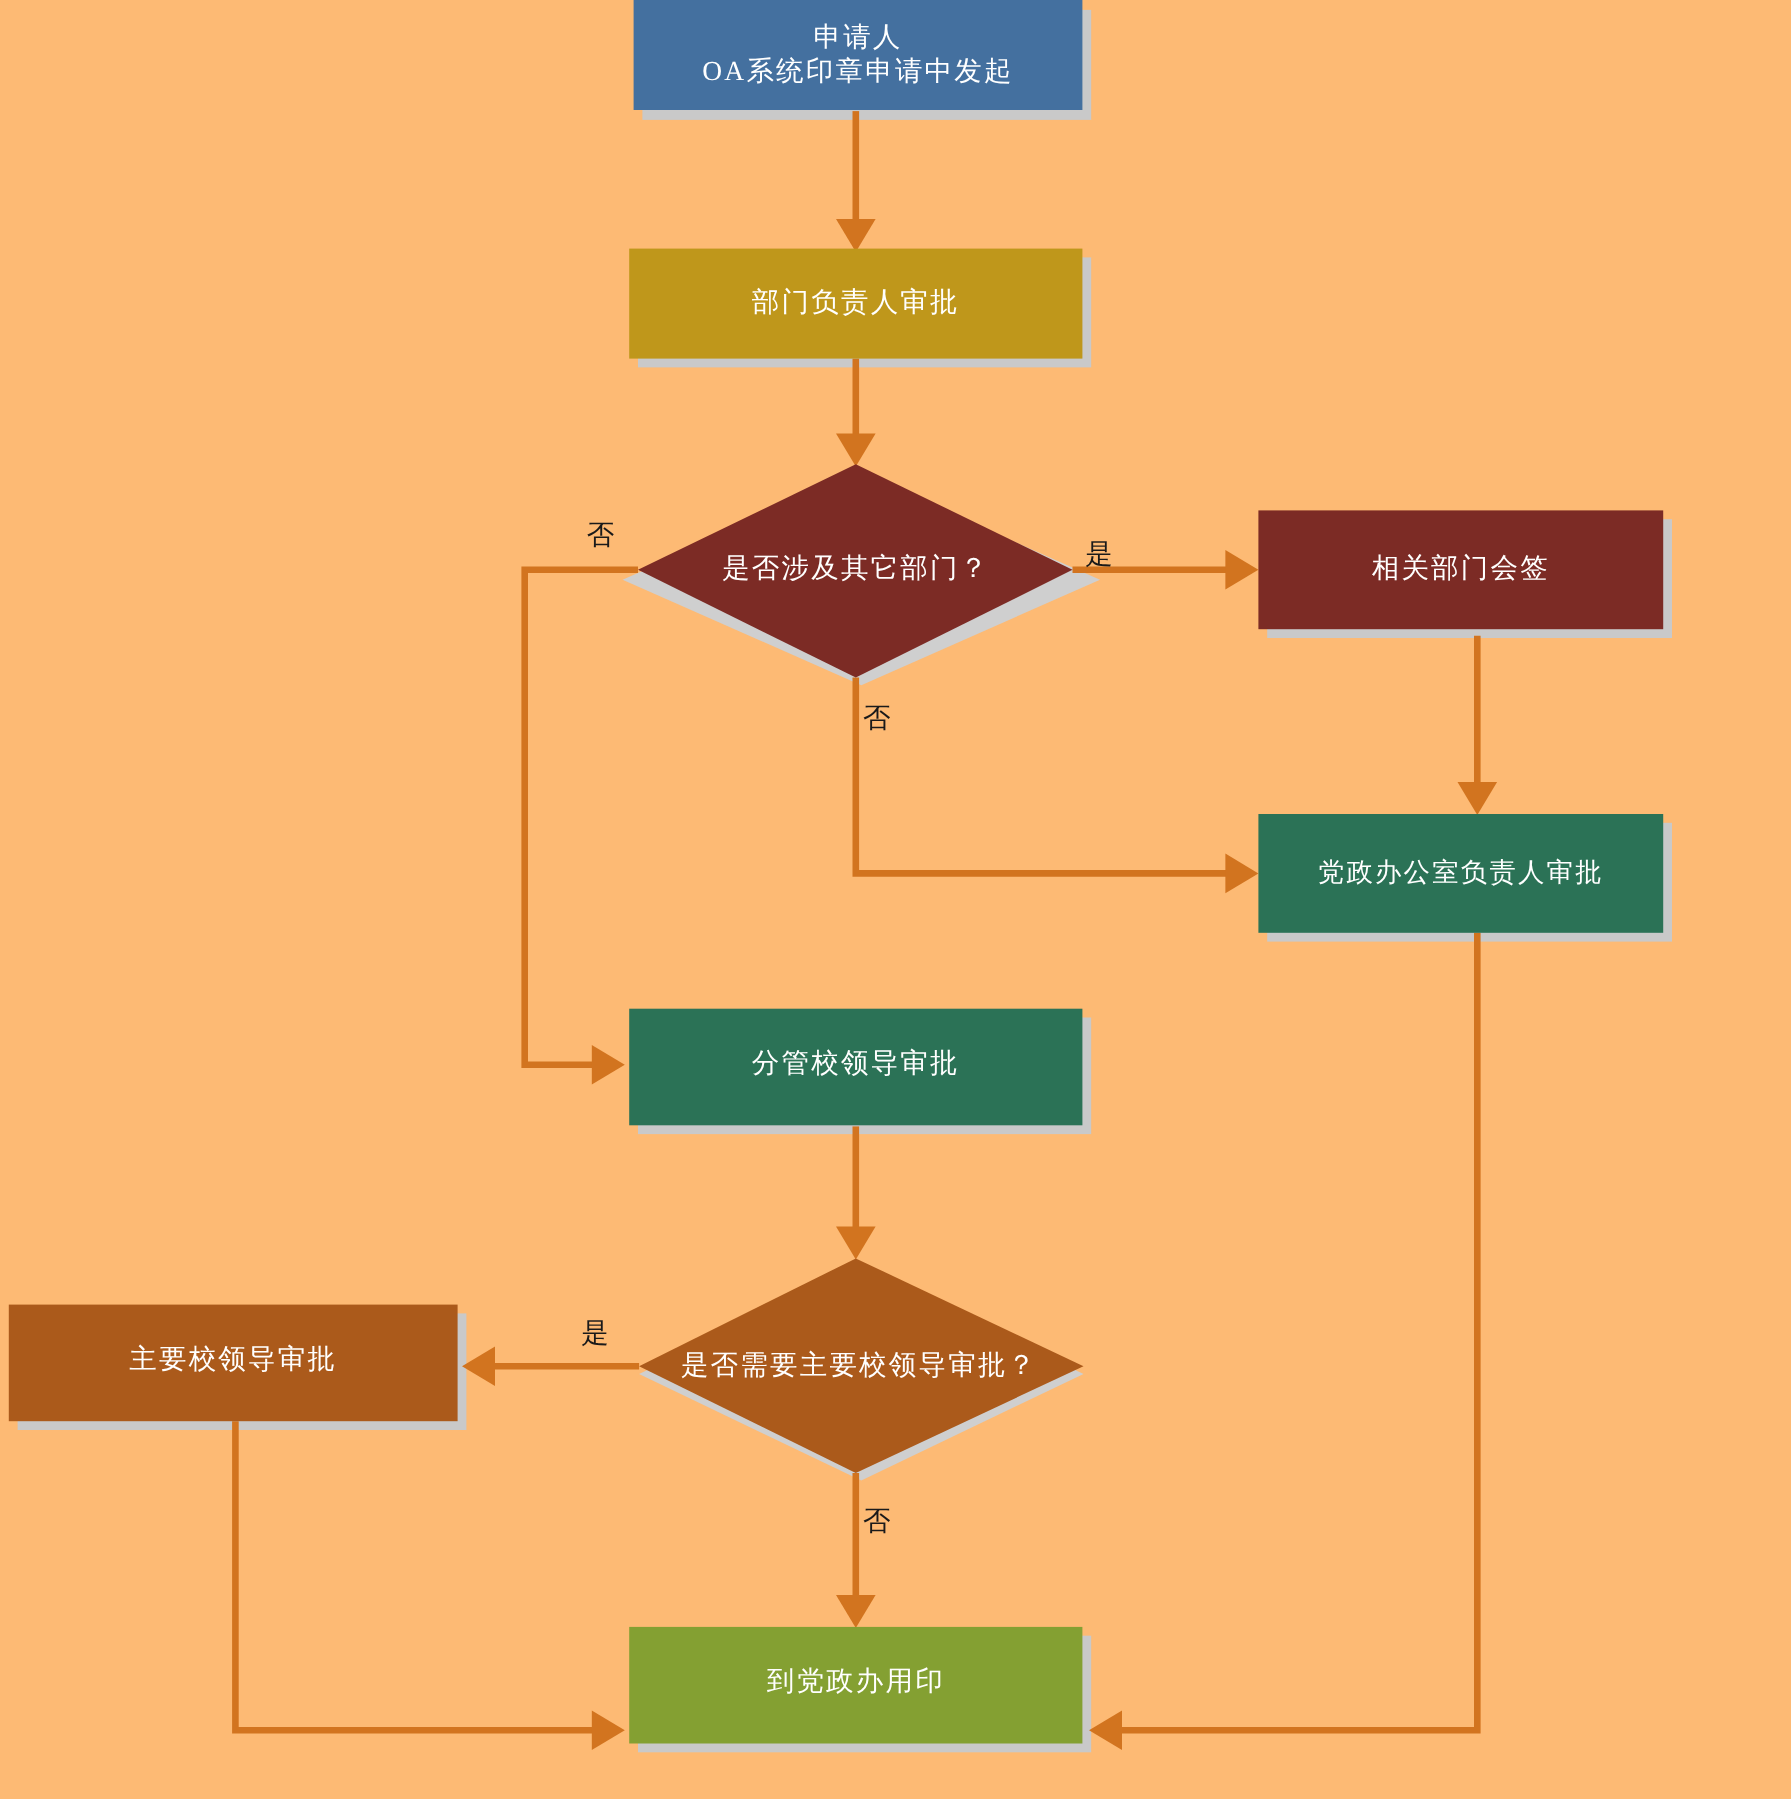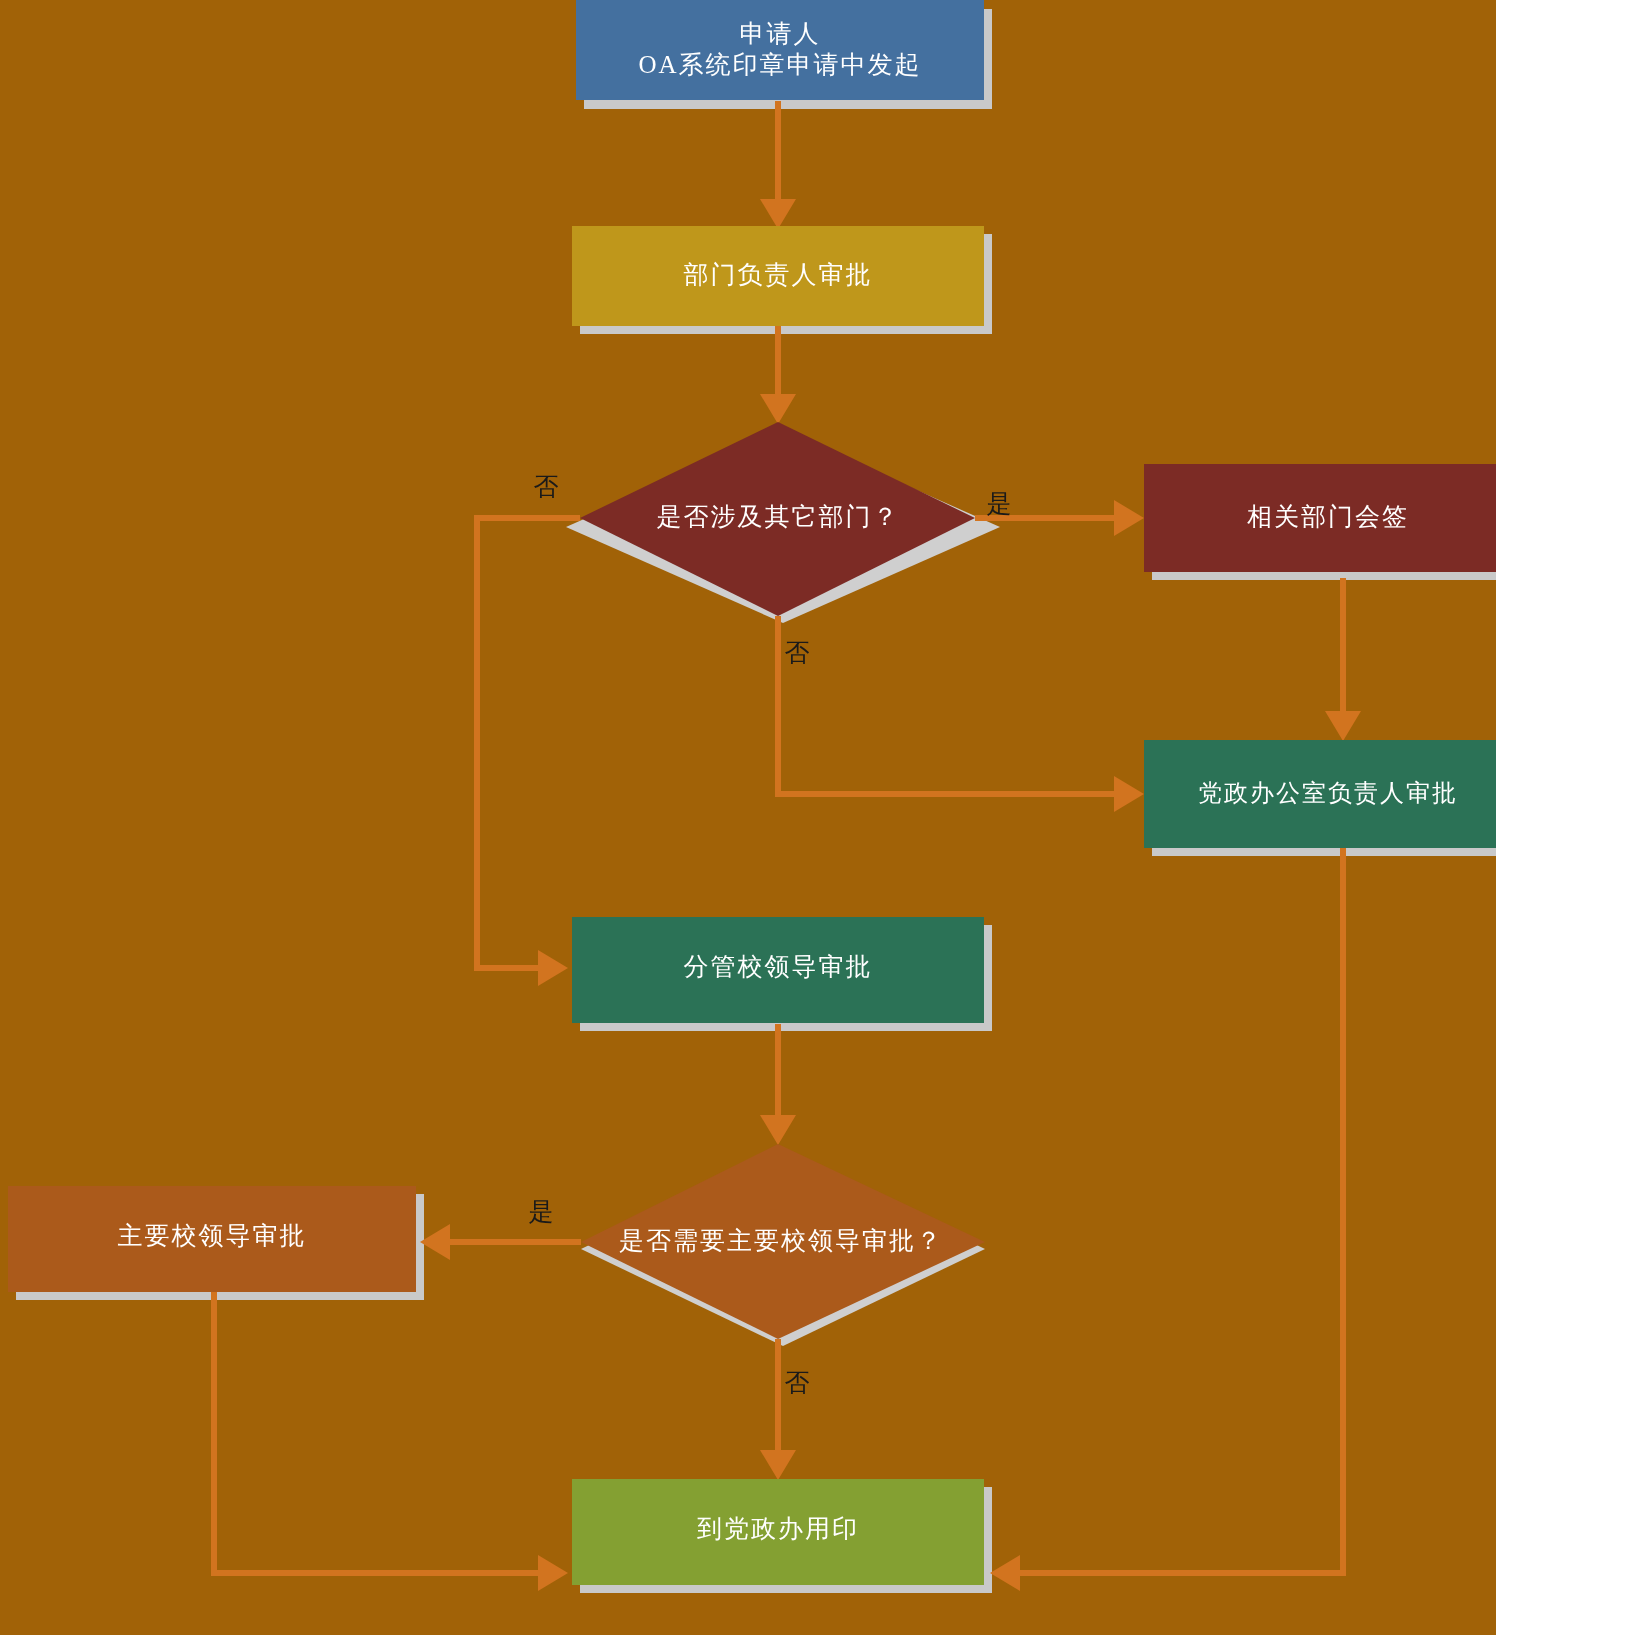--- a/index.html
+++ b/index.html
@@ -5,23 +5,23 @@
   html, body {
     margin: 0;
     padding: 0;
     background: #ffffff;
   }
   body {
     font-family: "Liberation Serif", "DejaVu Serif", serif;
   }
   #flow-root {
     position: relative;
-    width: 1496px;
+    width: 1628px;
     height: 1635px;
-    background: #a16207;
+    background: #fdba74;
     overflow: hidden;
   }
   #flow-svg {
     position: absolute;
     top: 0;
     left: 0;
     width: 1628px;
     height: 1635px;
   }
   .node-label {

